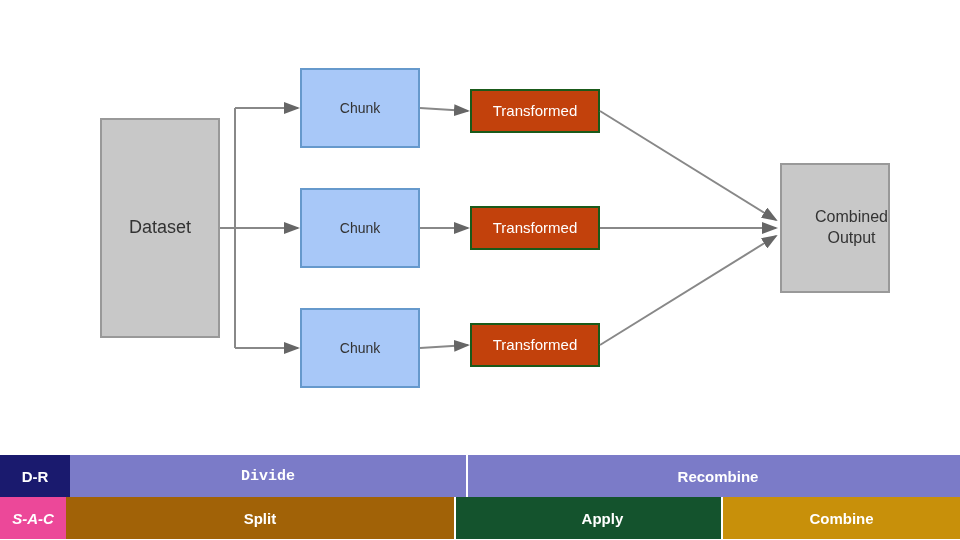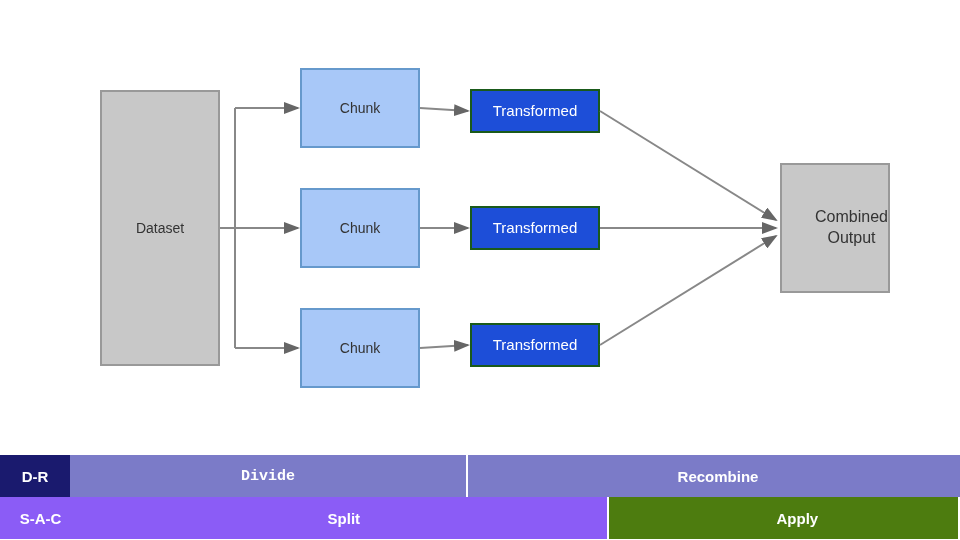--- a/index.html
+++ b/index.html
@@ -25,27 +25,27 @@
       width: 820px;
       height: 380px;
     }
     
     .dataset-box {
       position: absolute;
       left: 30px;
       top: 50%;
       transform: translateY(-50%);
       width: 120px;
-      height: 276px;
+      height: 220px;
       background: #c8c8c8;
       border: 2px solid #999;
       display: flex;
       align-items: center;
       justify-content: center;
-      font-size: 14px;
+      font-size: 18px;
       color: #333;
     }
     
     .chunk-box {
       position: absolute;
       width: 120px;
       height: 80px;
       background: #a8c8f8;
       border: 2px solid #6699cc;
       display: flex;
@@ -57,21 +57,21 @@
     }
     .chunk-top { top: 30px; }
     .chunk-mid { top: 150px; }
     .chunk-bot { top: 270px; }
 
     
     .transformed-box {
       position: absolute;
       width: 130px;
       height: 44px;
-      background: #1d4ed8;
+      background: #c2410c;
       border: 2px solid #1a5a1a;
       display: flex;
       align-items: center;
       justify-content: center;
       font-size: 15px;
       color: #fff;
       left: 400px;
     }
     .trans-top { top: 51px; }
     .trans-mid { top: 168px; }
@@ -133,29 +133,30 @@
       background: #1a1a6e;
       width: 70px;
     }
     .dr-divide {
       background: #7b7bc8;
       flex: 1.8;
       font-family: Liberation Mono, monospace;
     }
     
     .sac-label {
-      background: #8b5cf6;
-      width: 81px;
+      background: #ec4899;
+      width: 66px;
+      font-style: italic;
     }
     .sac-split {
-      background: #8b5cf6;
+      background: #a16207;
       flex: 1.8;
     }
     .sac-apply {
-      background: #4d7c0f;
+      background: #14532d;
       flex: 1.1;
       padding-left: 28px;
     }
     .sac-combine {
       background: #c8900a;
       flex: 1.1;
     }
     .bar-divider {
       width: 2px;
       background: #fff;
@@ -260,14 +261,17 @@
       <span>S-A-C</span>
     </div>
     <div class="bar-label sac-split">
       <span>Split</span>
     </div>
     <div class="bar-divider"></div>
     <div class="bar-label sac-apply">
       <span>Apply</span>
     </div>
     <div class="bar-divider"></div>
+    <div class="bar-label sac-combine">
+      <span>Combine</span>
+    </div>
   </div>
 </div>
 
 </body></html>

